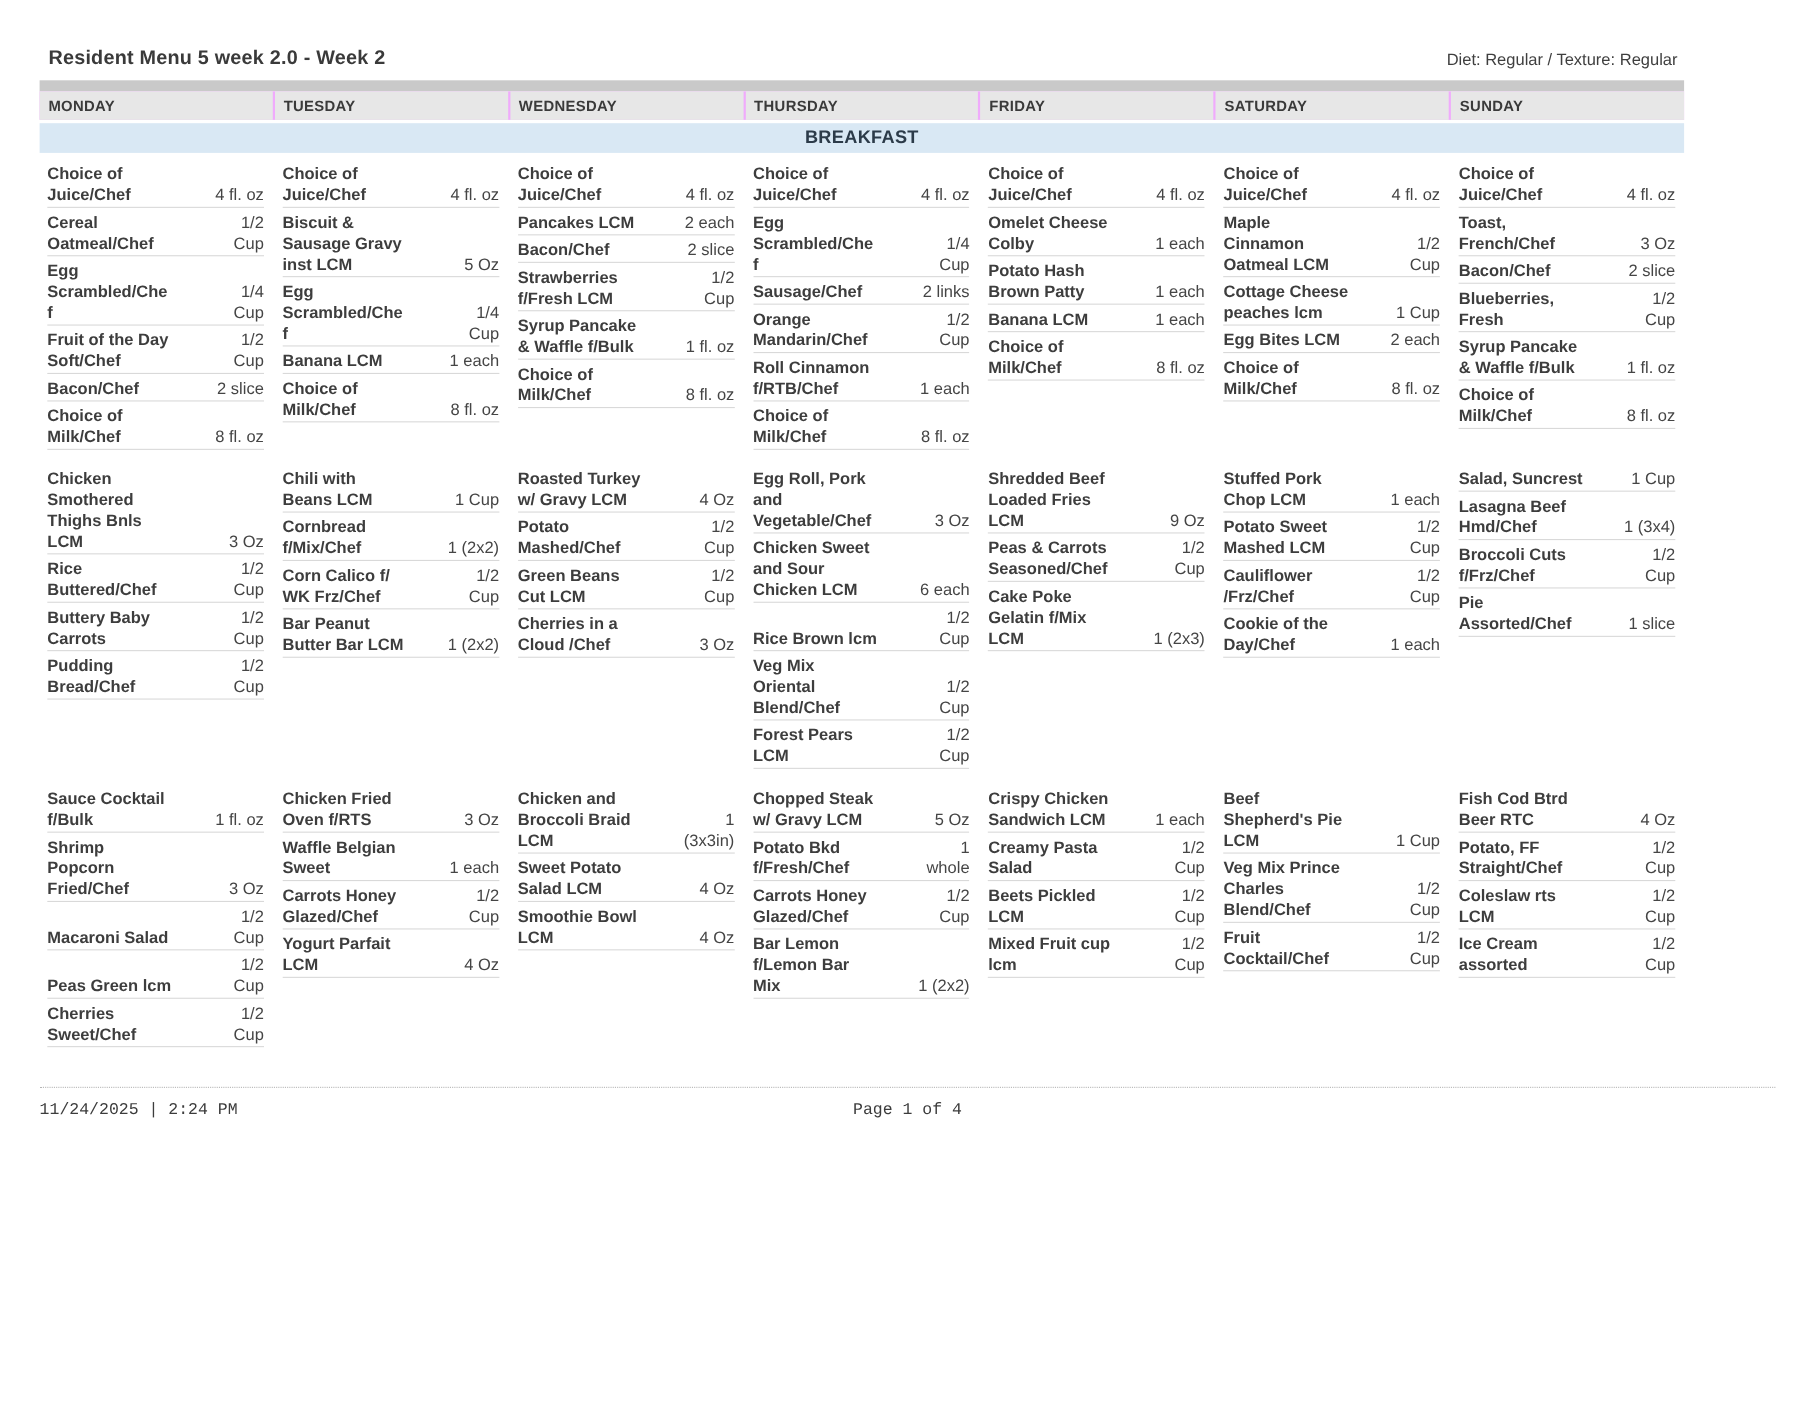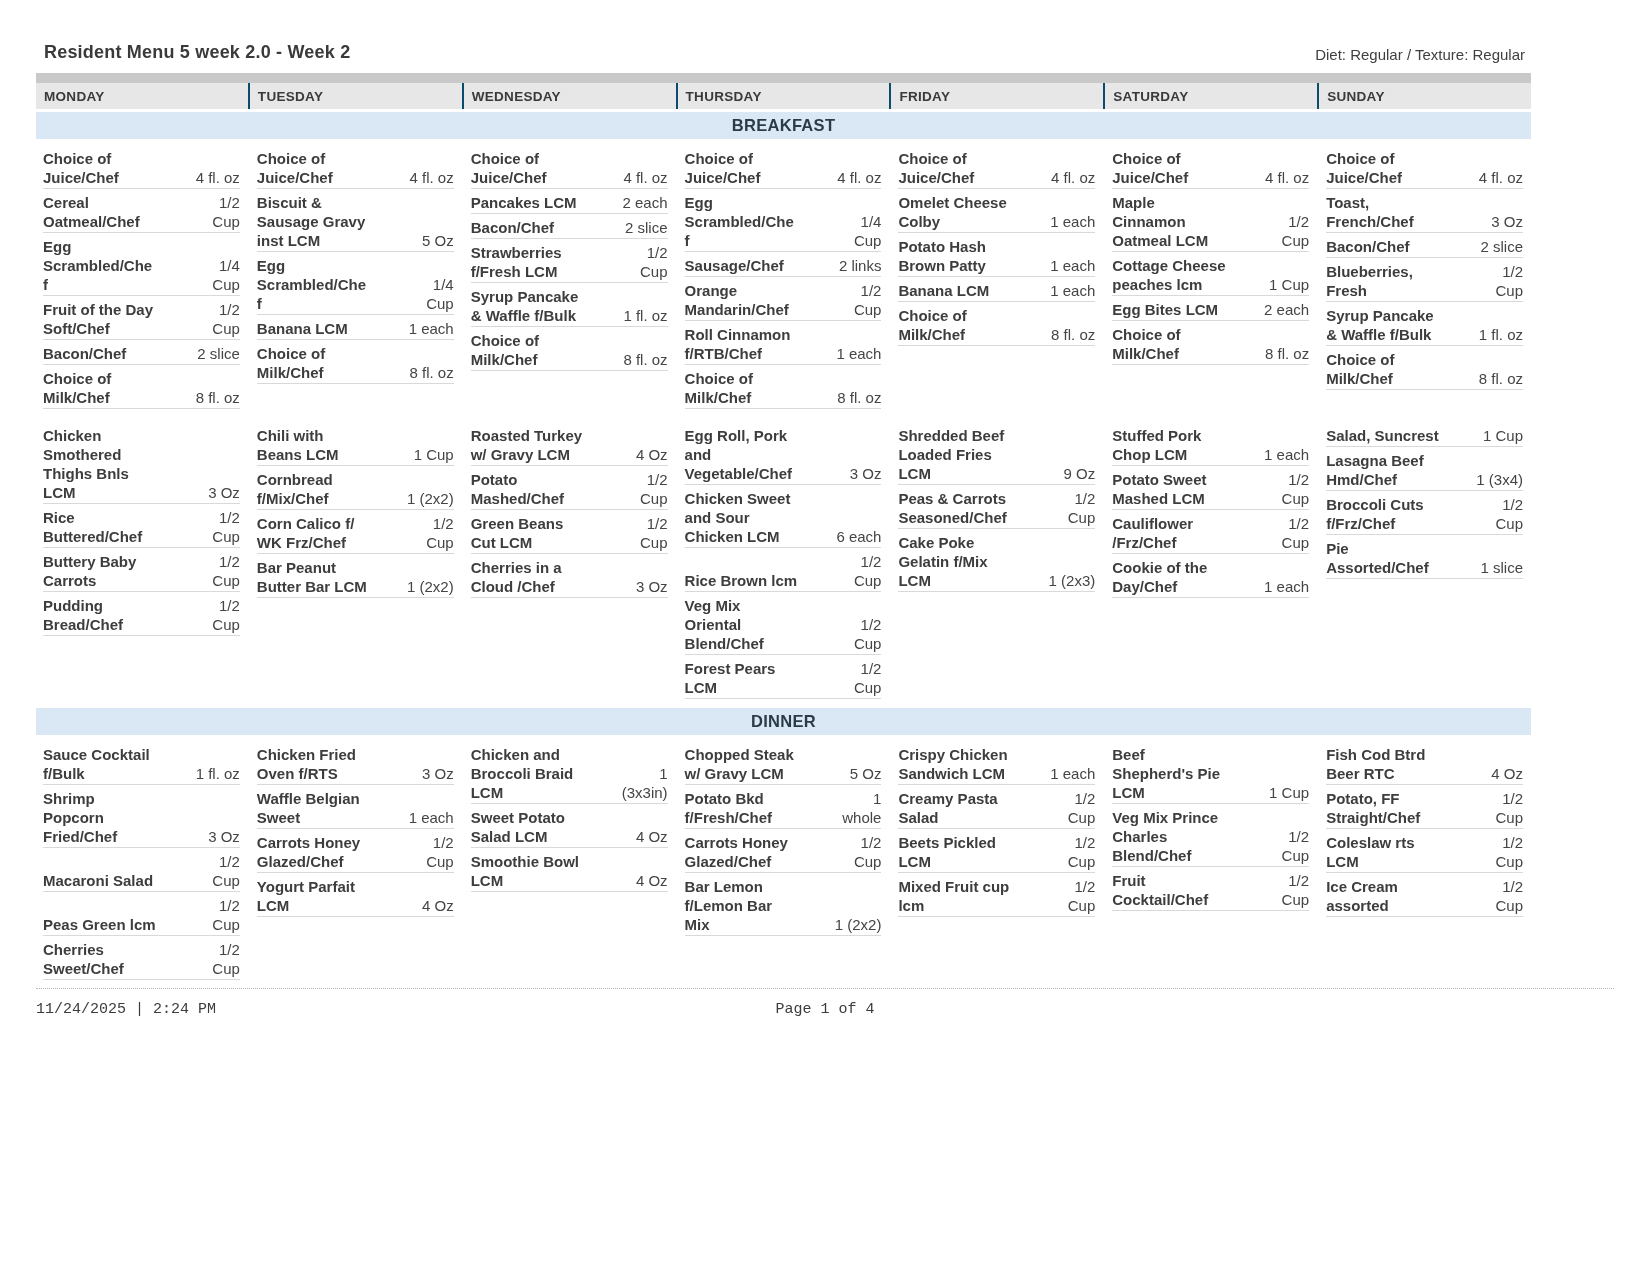--- a/index.html
+++ b/index.html
@@ -36,21 +36,21 @@
     width: 1495px;
   }
   .top-strip {
     height: 10px;
     background: #c9c9c9;
   }
   .day-grid {
     display: grid;
     grid-template-columns: repeat(7, 1fr);
     column-gap: 2px;
-    background: #0c4a6e;
+    background: #f0abfc;
     margin-bottom: 3px;
   }
   .day-cell {
     background: #e7e7e7;
     color: #3a3a3a;
     font-size: 13.5px;
     font-weight: bold;
     letter-spacing: .3px;
     padding: 6px 8px 5px 8px;
   }
@@ -529,21 +529,20 @@
             <span class="item-qty">1/2
 Cup</span>
           </div>
           <div class="item-row">
             <span class="item-name">Pie
 Assorted/Chef</span>
             <span class="item-qty">1 slice</span>
           </div>
         </div>
       </div>
-      <div class="section-bar">DINNER</div>
       <div class="meal-grid meal-dinner">
         <div class="menu-cell">
           <div class="item-row">
             <span class="item-name">Sauce Cocktail
 f/Bulk</span>
             <span class="item-qty">1 fl. oz</span>
           </div>
           <div class="item-row">
             <span class="item-name">Shrimp
 Popcorn

